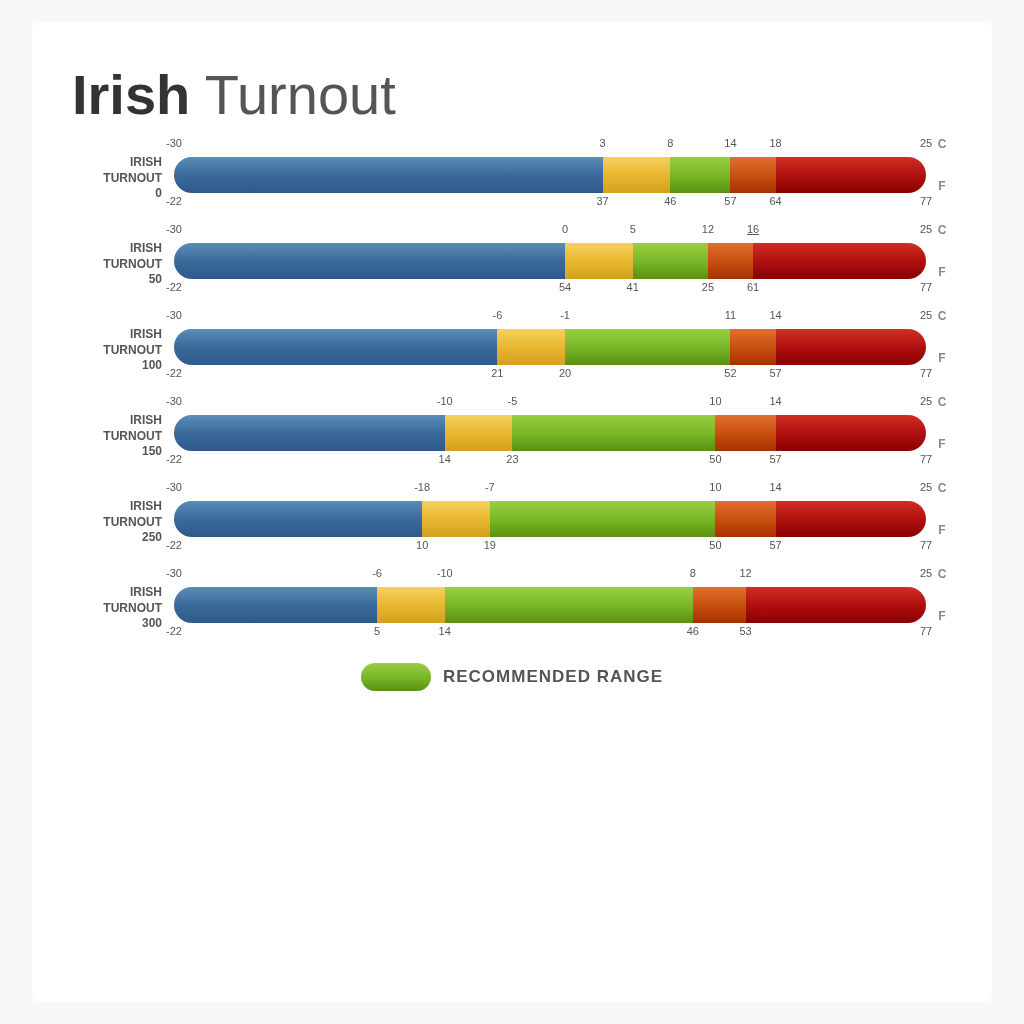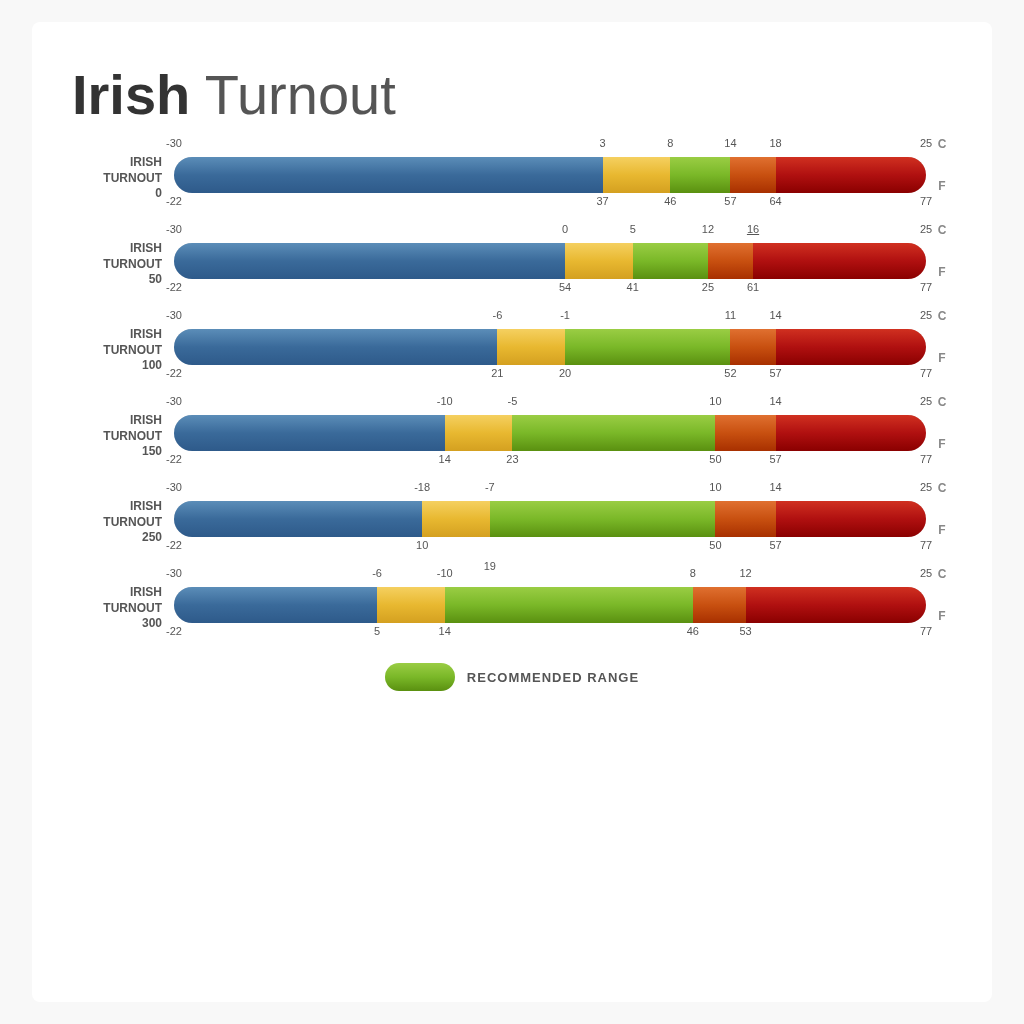--- a/index.html
+++ b/index.html
@@ -113,21 +113,21 @@
       margin: 20px 0 12px 0;
       gap: 12px;
     }
     .legend-bar {
       width: 70px;
       height: 28px;
       border-radius: 14px;
       background: linear-gradient(to bottom, #9acd44, #7ab828, #5a9010);
     }
     .legend-text {
-      font-size: 13px;
+      font-size: 17px;
       font-weight: 700;
       color: #555;
       letter-spacing: 1px;
     }
     .footnote {
       font-size: 11px;
       color: #777;
       text-align: center;
       margin-top: 8px;
     }
@@ -314,21 +314,21 @@
             <div class="bar-outer">
               <div class="seg seg-blue" style="left: 0%; width: 33%;"></div>
               <div class="seg seg-yellow" style="left: 33%; width: 9%;"></div>
               <div class="seg seg-green" style="left: 42%; width: 30%;"></div>
               <div class="seg seg-orange" style="left: 72%; width: 8%;"></div>
               <div class="seg seg-red" style="left: 80%; width: 20%;"></div>
             </div>
             <div class="tick-row-bottom">
               <span class="tick-label" style="left: 0%;">-22</span>
               <span class="tick-label" style="left: 33%;">10</span>
-              <span class="tick-label" style="left: 42%; margin-top: 21px;">19</span>
+              <span class="tick-label" style="left: 42%;">19</span>
               <span class="tick-label" style="left: 72%;">50</span>
               <span class="tick-label" style="left: 80%;">57</span>
               <span class="tick-label" style="left: 100%;">77</span>
             </div>
           </div>
           <div class="unit-col">
             <span class="unit-c">C</span>
             <span class="unit-f">F</span>
           </div>
         </div>

